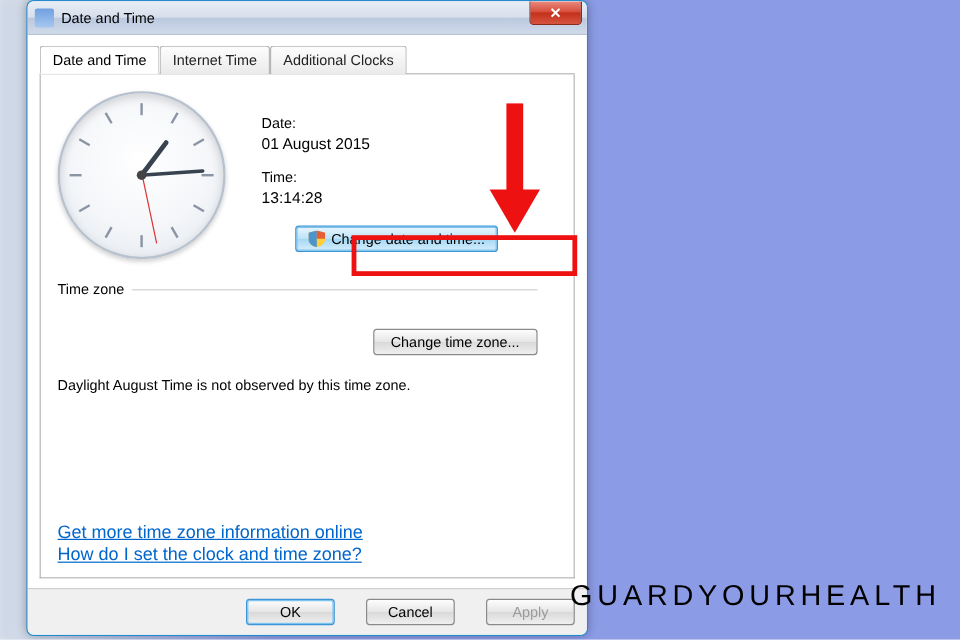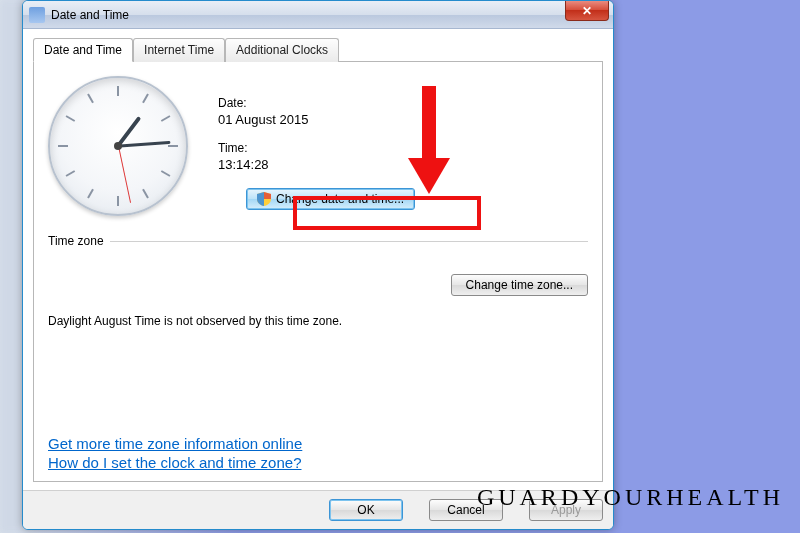--- a/index.html
+++ b/index.html
@@ -18,21 +18,21 @@
     position: absolute;
     left: 0; top: 0;
     width: 33px; height: 533px;
     background: #cfd8e6;
     filter: blur(3px);
   }
   .window {
     position: absolute;
     left: 22px;
     top: 0;
-    width: 592px;
+    width: 468px;
     background: #fff;
     border: 1px solid #258bcc;
     border-radius: 6px;
     box-shadow: 0 0 8px rgba(0,0,0,0.3);
     overflow: hidden;
   }
   .titlebar {
     height: 28px;
     background: linear-gradient(to bottom, #e9eef6 0%, #d6dfec 50%, #bac8de 51%, #d0daea 100%);
     border-bottom: 1px solid #a7b7d0;
@@ -91,21 +91,21 @@
     background: #fff;
     border-bottom: 1px solid #fff;
     z-index: 2;
   }
   .tab:not(.active){
     color: #222;
   }
   .pane {
     border: 1px solid #b7b7b7;
     border-top: none;
-    padding: 14px 14px 10px 14px;
+    padding: 14px 30px 10px 14px;
     min-height: 420px;
     position: relative;
   }
   .toprow {
     display: flex;
     align-items: flex-start;
   }
   .clock {
     width: 140px; height: 140px;
     position: relative;
@@ -211,21 +211,21 @@
     pointer-events: none;
   }
   .red-arrow {
     position: absolute;
     pointer-events: none;
   }
   .watermark {
     position: absolute;
     right: 16px;
     bottom: 22px;
-    font-family: Liberation Serif, serif;
+    font-family: Liberation Sans, sans-serif;
     font-size: 24px;
     letter-spacing: 4px;
     color: #000;
   }
 </style>
 </head>
 <body>
 
 <div class="blur-strip"></div>
 

